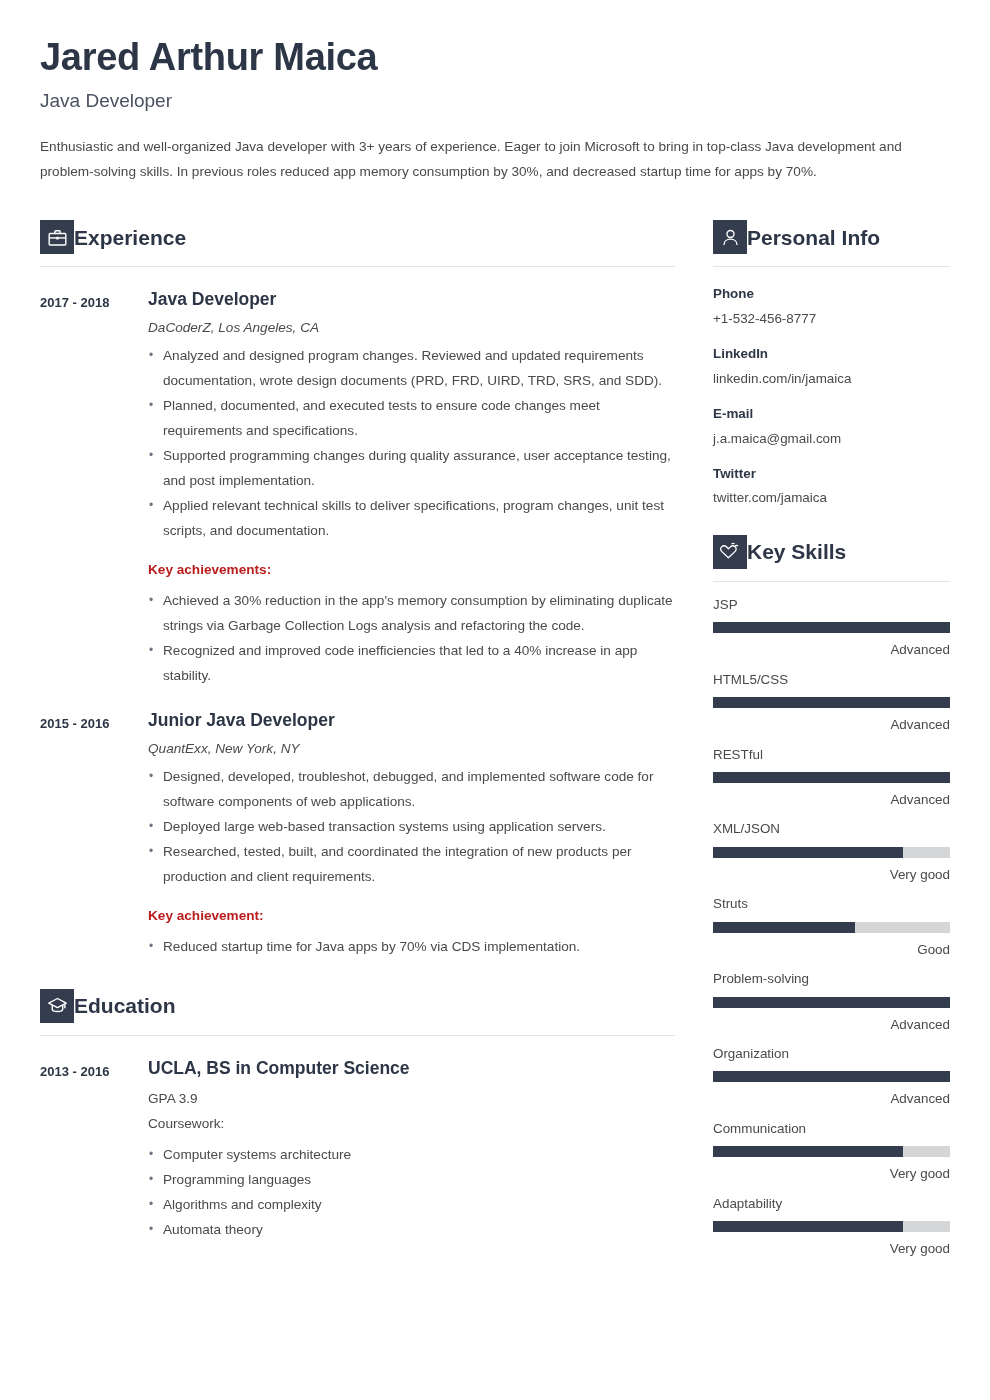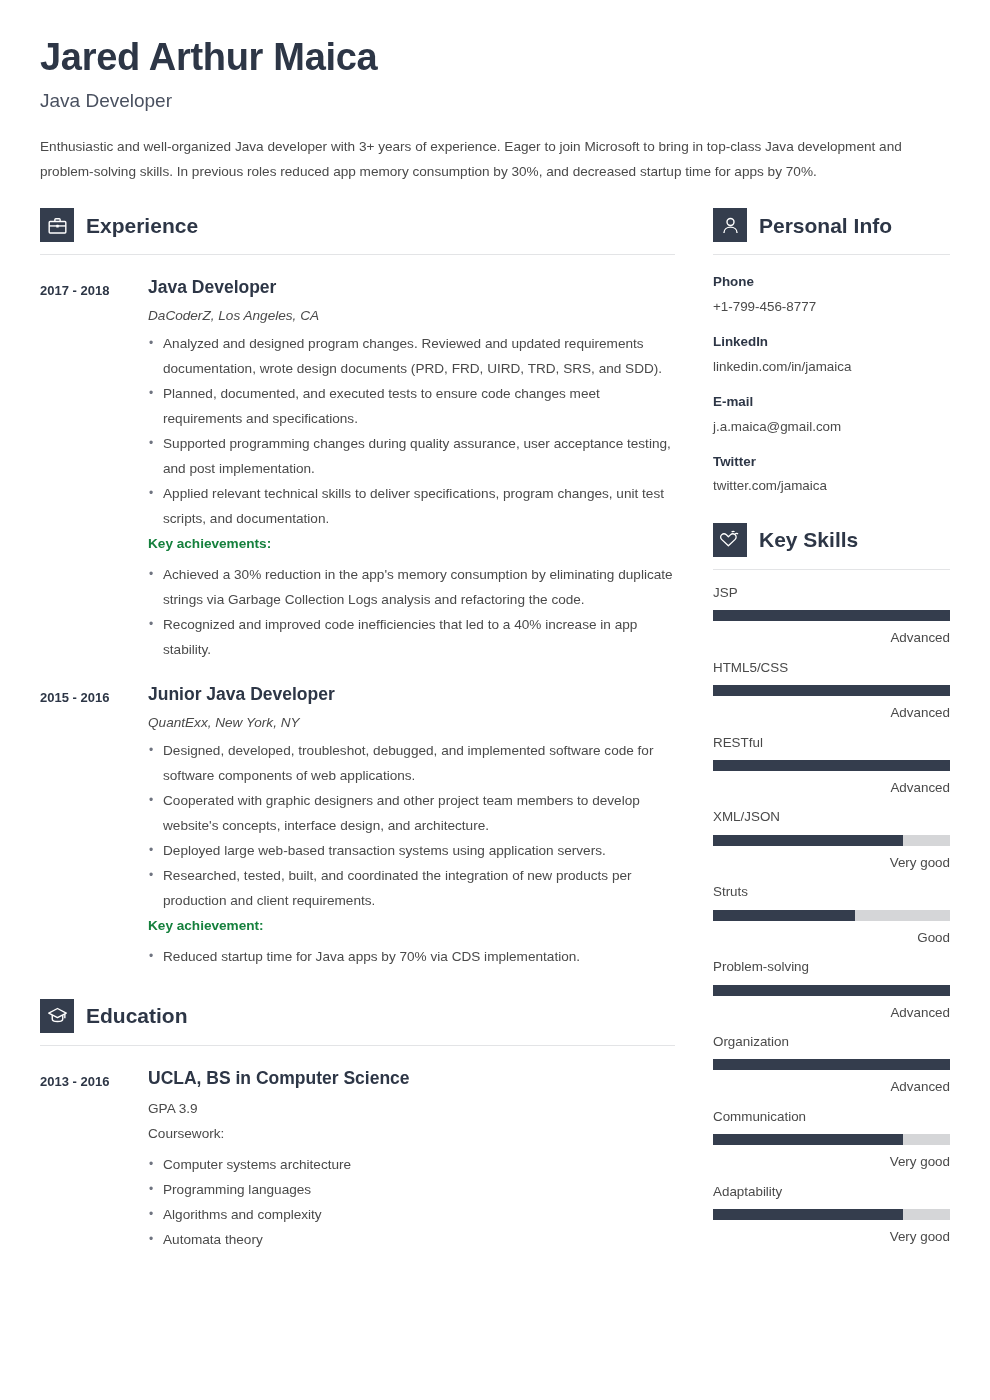--- a/index.html
+++ b/index.html
@@ -42,22 +42,21 @@
 
   
   .columns { display: flex; margin-top: 24px; align-items: flex-start; }
   .col-left  { width: 635px; flex: 0 0 635px; }
   .col-right { width: 237px; flex: 0 0 237px; margin-left: 38px; }
 
   
   .section-head {
     display: flex;
     align-items: center;
-    gap: 12px;
-    margin-top: 0;
+    margin-top: 12px;
   }
   .sec-icon {
     width: 34px; height: 34px;
     background: #343d4d;
     display: flex; align-items: center; justify-content: center;
     flex: 0 0 34px;
   }
   .sec-icon svg { display: block; }
   .sec-title {
     font-size: 21px;
@@ -114,22 +113,22 @@
   .bullets li::before {
     content: "\2022";
     position: absolute;
     left: 1px; top: 0;
     color: #6f7480;
     font-size: 12px;
   }
   .sub-head {
     font-size: 13.6px;
     font-weight: bold;
-    color: #15803d;
-    margin: 0 0 0 0;
+    color: #b91c1c;
+    margin: 14px 0 0 0;
     line-height: 25px;
   }
 
   
   .pi-block { margin-top: 18px; }
   .pi-label {
     font-size: 13.4px;
     font-weight: bold;
     color: #2d3646;
     line-height: 1.3;
@@ -215,21 +214,20 @@
           </div>
         </div>
 
         <div class="entry">
           <div class="entry-dates">2015 - 2016</div>
           <div class="entry-body">
             <div class="entry-role">Junior Java Developer</div>
             <div class="entry-company">QuantExx, New York, NY</div>
             <ul class="bullets">
               <li>Designed, developed, troubleshot, debugged, and implemented software code for software components of web applications.</li>
-              <li>Cooperated with graphic designers and other project team members to develop website's concepts, interface design, and architecture.</li>
               <li>Deployed large web-based transaction systems using application servers.</li>
               <li>Researched, tested, built, and coordinated the integration of new products per production and client requirements.</li>
             </ul>
             <div class="sub-head">Key achievement:</div>
             <ul class="bullets">
               <li>Reduced startup time for Java apps by 70% via CDS implementation.</li>
             </ul>
           </div>
         </div>
       </div>
@@ -274,21 +272,21 @@
               <circle cx="12" cy="8" r="4"></circle>
               <path d="M4.5 20.5c0-4.1 3.4-6.6 7.5-6.6s7.5 2.5 7.5 6.6"></path>
             </svg>
           </span>
           <span class="sec-title">Personal Info</span>
         </div>
         <div class="sec-rule"></div>
 
         <div class="pi-block">
           <div class="pi-label">Phone</div>
-          <div class="pi-value">+1-799-456-8777</div>
+          <div class="pi-value">+1-532-456-8777</div>
         </div>
         <div class="pi-block">
           <div class="pi-label">LinkedIn</div>
           <div class="pi-value">linkedin.com/in/jamaica</div>
         </div>
         <div class="pi-block">
           <div class="pi-label">E-mail</div>
           <div class="pi-value">j.a.maica@gmail.com</div>
         </div>
         <div class="pi-block">

